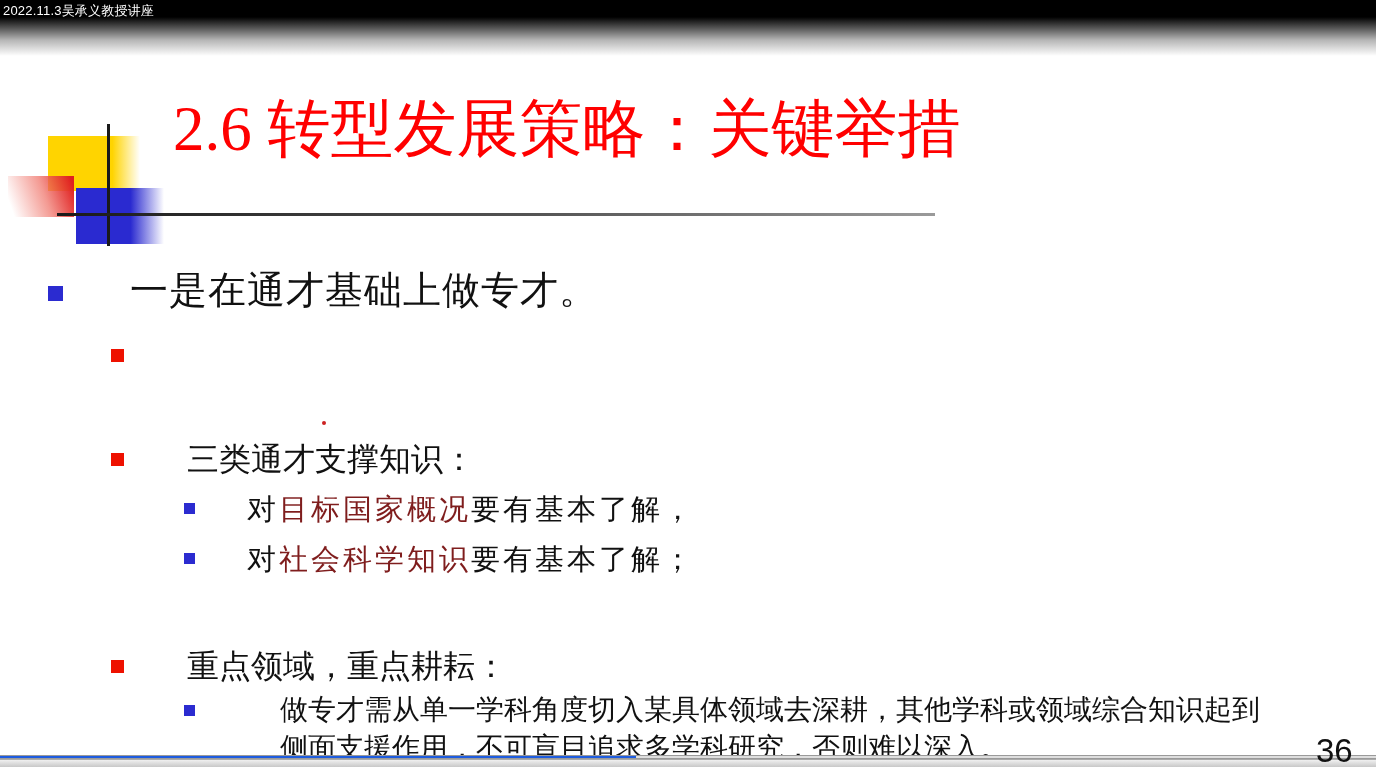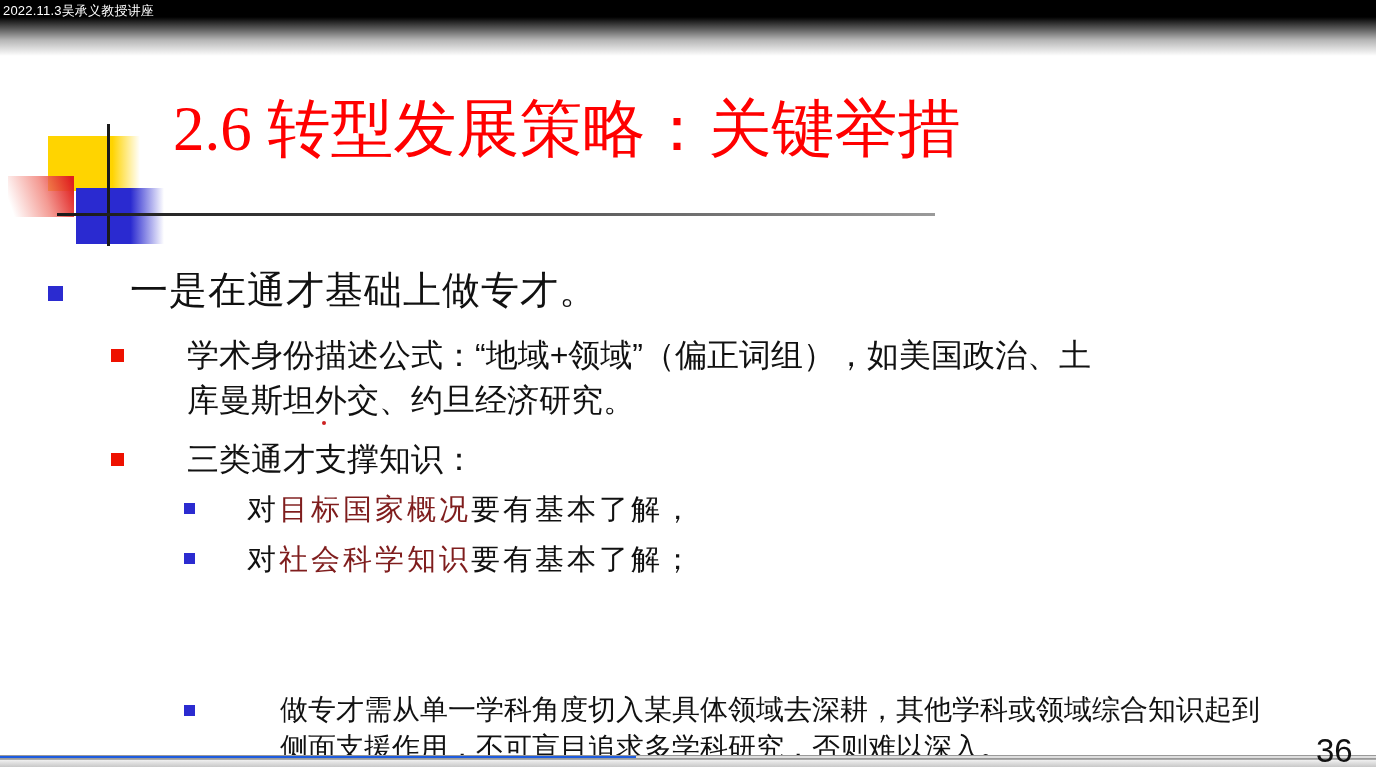--- a/index.html
+++ b/index.html
@@ -97,24 +97,20 @@
     <span class="sq sq-l1"></span>
     <span class="gap-l1"></span>
     <div class="txt t-l1">
       <span>一是在通才基础上做专才。</span>
     </div>
   </div>
 
   <div class="row" id="row1">
     <span class="sq sq-l2"></span>
     <span class="gap-l2"></span>
-    <div class="txt t-l2">
-      <span>学术身份描述公式：“地域+领域”（偏正词组），如美国政治、土</span><br>
-      <span>库曼斯坦外交、约旦经济研究。</span>
-    </div>
   </div>
 
   <div class="row" id="row2">
     <span class="sq sq-l2"></span>
     <span class="gap-l2"></span>
     <div class="txt t-l2">
       <span>三类通才支撑知识：</span>
     </div>
   </div>
 
@@ -128,20 +124,27 @@
 
   <div class="row" id="row4">
     <span class="sq sq-l3"></span>
     <span class="gap-l3"></span>
     <div class="txt t-l3s">
       <span>对</span><span class="red">社会科学知识</span><span>要有基本了解；</span>
     </div>
   </div>
 
 
+  <div class="row" id="row6">
+    <span class="sq sq-l2"></span>
+    <span class="gap-l2"></span>
+    <div class="txt t-l2">
+      <span>重点领域，重点耕耘：</span>
+    </div>
+  </div>
 
   <div class="row" id="row7">
     <span class="sq sq-l3"></span>
     <span class="gap-l3"></span>
     <div class="txt t-l3h">
       <span>做专才需从单一学科角度切入某具体领域去深耕，其他学科或领域综合知识起到</span><br>
       <span>侧面支援作用，不可盲目追求多学科研究，否则难以深入。</span>
     </div>
   </div>
 

